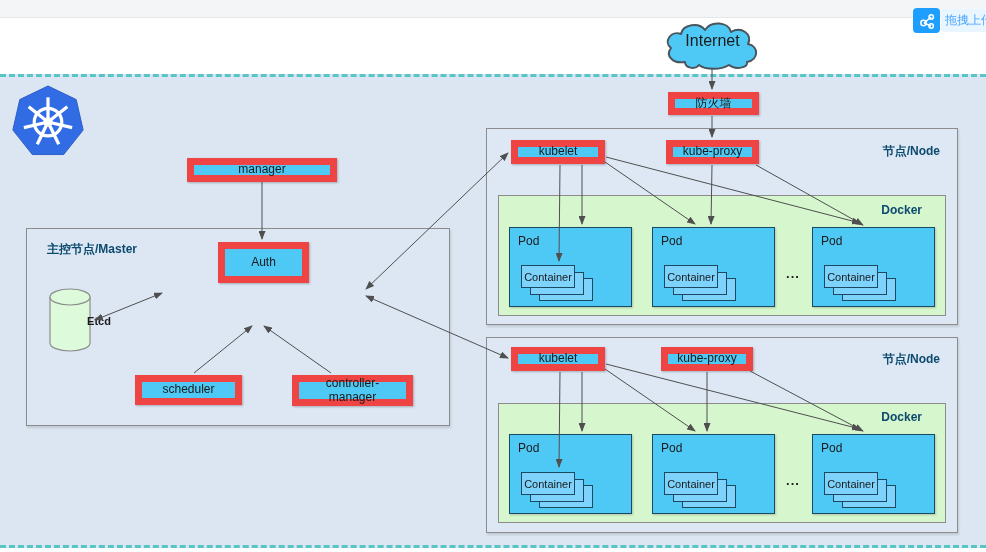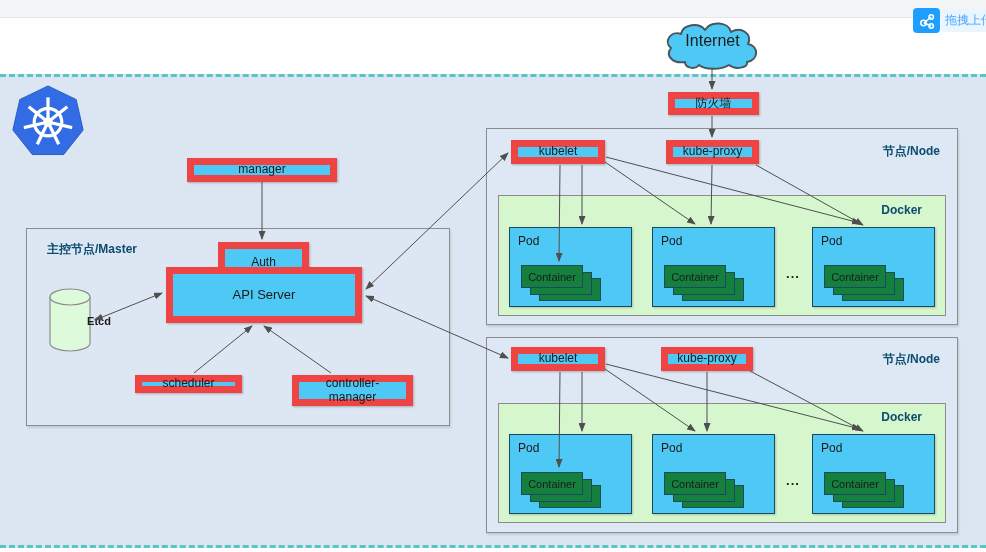--- a/index.html
+++ b/index.html
@@ -19,21 +19,21 @@
     font-size:12px;line-height:1.15;box-shadow:1px 1px 2px rgba(0,0,0,.25);box-sizing:border-box;}
   .group{position:absolute;border:1px solid #8c8c8c;box-sizing:border-box;
     box-shadow:1px 2px 2px rgba(0,0,0,.12);}
   .group.node{background:#dde8f4;}
   .group.master{background:#dce7f3;}
   .docker{position:absolute;background:#d6f6cd;border:1px solid #8c8c8c;box-sizing:border-box;}
   .grouptitle{position:absolute;font-weight:bold;font-size:12px;color:#0c4a6e;}
   .right{text-align:right;}
   .pod{position:absolute;width:123px;height:80px;background:#4ec9f5;border:1px solid #1c4962;box-sizing:border-box;box-shadow:1px 1px 2px rgba(0,0,0,.2);}
   .podlabel{position:absolute;left:8px;top:6px;font-size:12px;text-align:center;}
-  .cont{position:absolute;width:62px;height:23px;background:#15803d;border:1px solid #1c4962;box-sizing:border-box;}
+  .cont{position:absolute;width:54px;height:23px;background:#7dd3fc;border:1px solid #1c4962;box-sizing:border-box;}
   .cont.front{display:flex;align-items:center;justify-content:center;font-size:11px;}
   .ellipsis{position:absolute;width:30px;text-align:center;font-size:13px;font-weight:bold;letter-spacing:1px;}
   .prewrap{white-space:pre-line;}
   
   #badge-icon{left:913px;top:8px;width:27px;height:25px;background:#1e9fff;border-radius:4px;
     display:flex;align-items:center;justify-content:center;}
   #badge-label{left:941px;top:9px;width:49px;height:23px;background:#e9f5ff;border-radius:3px;
     color:#4da6ff;font-size:12px;display:flex;align-items:center;padding-left:4px;
     overflow:hidden;white-space:nowrap;box-sizing:border-box;}
   #edges{left:0;top:0;pointer-events:none;z-index:60;}
@@ -85,29 +85,28 @@
 
   <div class="bbox" style="left:668px;top:92px;width:91px;height:23px;">防火墙</div>
 
   <div class="group master" style="left:26px;top:228px;width:424px;height:198px;"></div>
   <div class="grouptitle" style="left:47px;top:241px;">主控节点/Master</div>
 
   <div class="bbox" style="left:187px;top:158px;width:150px;height:24px;">manager</div>
 
   <div class="bbox" style="left:218px;top:242px;width:91px;height:41px;">Auth</div>
 
-  <div class="bbox" style="left:166px;top:267px;width:196px;height:56px;font-size:13px;">API Server</div>
 
   <svg class="abs" style="left:49px;top:288px;" width="42" height="64" viewBox="0 0 42 64">
     <path d="M1 9 V55 A20 8 0 0 0 41 55 V9" fill="#ddfbdb" stroke="#8c8c8c" stroke-width="1.2"></path>
     <ellipse cx="21" cy="9" rx="20" ry="8" fill="#ddfbdb" stroke="#8c8c8c" stroke-width="1.2"></ellipse>
   </svg>
   <div class="cyl-label" style="left:49px;top:315px;width:42px;margin-left:29px;">Etcd</div>
 
-  <div class="bbox" style="left:135px;top:375px;width:107px;height:18px;">scheduler</div>
+  <div class="bbox" style="left:135px;top:375px;width:107px;height:30px;">scheduler</div>
 
   <div class="bbox prewrap" style="left:292px;top:375px;width:121px;height:31px;">controller-
 manager</div>
 
   <div class="group node" style="left:486px;top:128px;width:472px;height:197px;"></div>
   <div class="grouptitle right" style="left:820px;top:143px;width:120px;">节点/Node</div>
 
   <div class="bbox" style="left:511px;top:140px;width:94px;height:24px;">kubelet</div>
   <div class="bbox" style="left:666px;top:140px;width:93px;height:24px;">kube-proxy</div>
 

